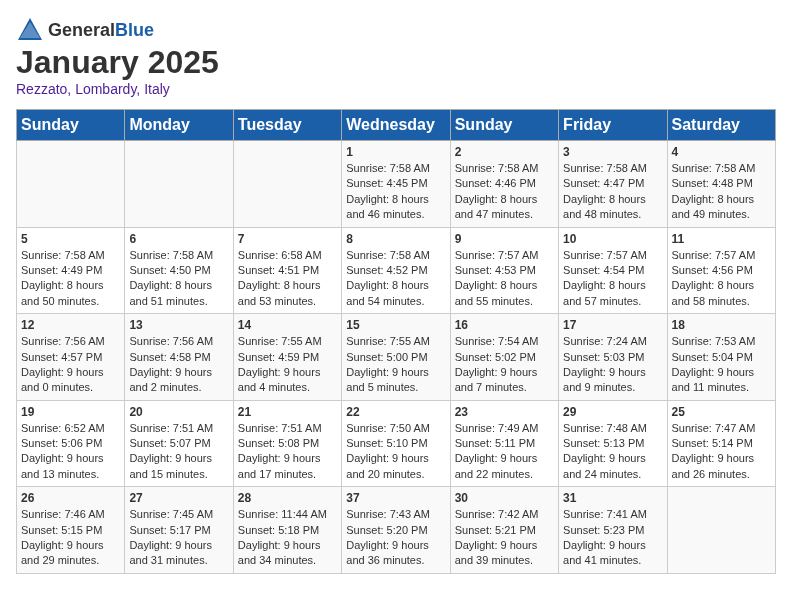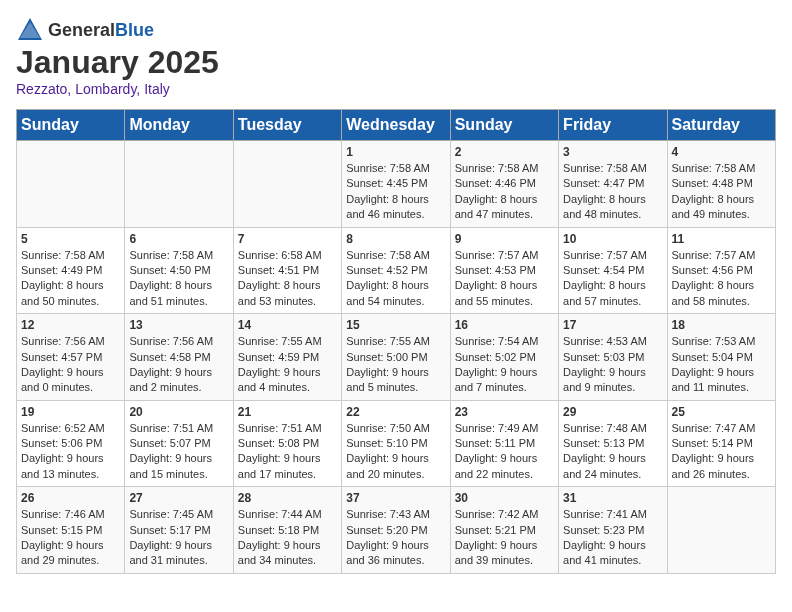--- a/index.html
+++ b/index.html
@@ -213,21 +213,21 @@
 Daylight: 9 hours and 5 minutes.</div>
         </td>
         <td>
           <span class="day-number">16</span>
           <div class="day-info">Sunrise: 7:54 AM
 Sunset: 5:02 PM
 Daylight: 9 hours and 7 minutes.</div>
         </td>
         <td>
           <span class="day-number">17</span>
-          <div class="day-info">Sunrise: 4:53 AM
+          <div class="day-info">Sunrise: 7:24 AM
 Sunset: 5:03 PM
 Daylight: 9 hours and 9 minutes.</div>
         </td>
         <td>
           <span class="day-number">18</span>
           <div class="day-info">Sunrise: 7:53 AM
 Sunset: 5:04 PM
 Daylight: 9 hours and 11 minutes.</div>
         </td>
       </tr>
@@ -283,21 +283,21 @@
 Daylight: 9 hours and 29 minutes.</div>
         </td>
         <td>
           <span class="day-number">27</span>
           <div class="day-info">Sunrise: 7:45 AM
 Sunset: 5:17 PM
 Daylight: 9 hours and 31 minutes.</div>
         </td>
         <td>
           <span class="day-number">28</span>
-          <div class="day-info">Sunrise: 7:44 AM
+          <div class="day-info">Sunrise: 11:44 AM
 Sunset: 5:18 PM
 Daylight: 9 hours and 34 minutes.</div>
         </td>
         <td>
           <span class="day-number">37</span>
           <div class="day-info">Sunrise: 7:43 AM
 Sunset: 5:20 PM
 Daylight: 9 hours and 36 minutes.</div>
         </td>
         <td>

